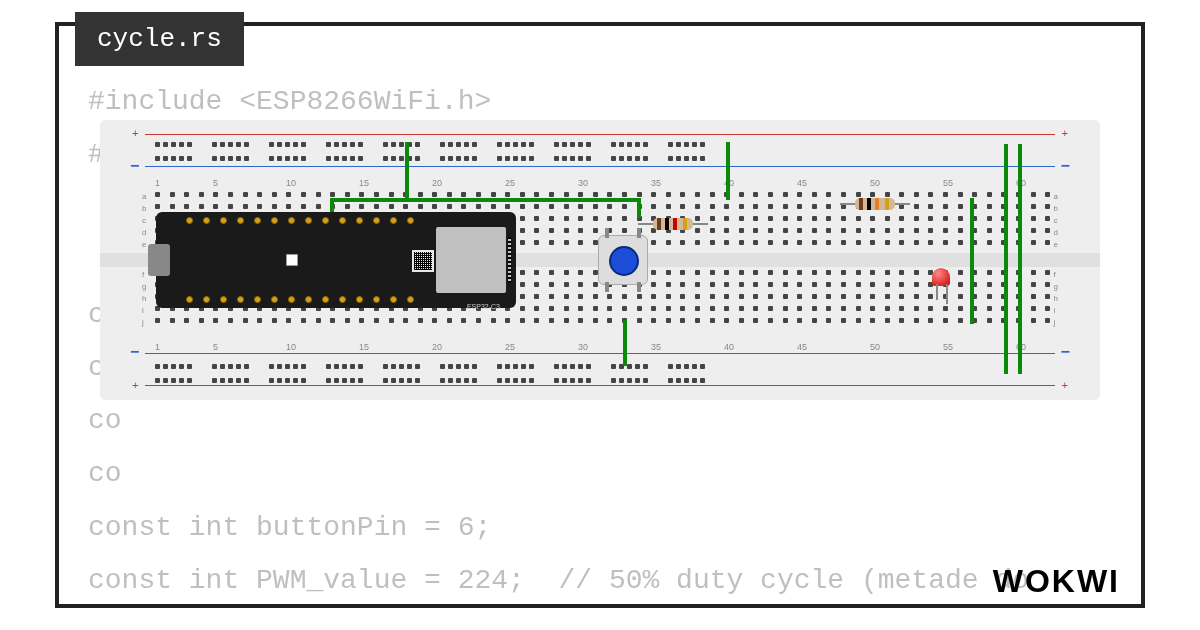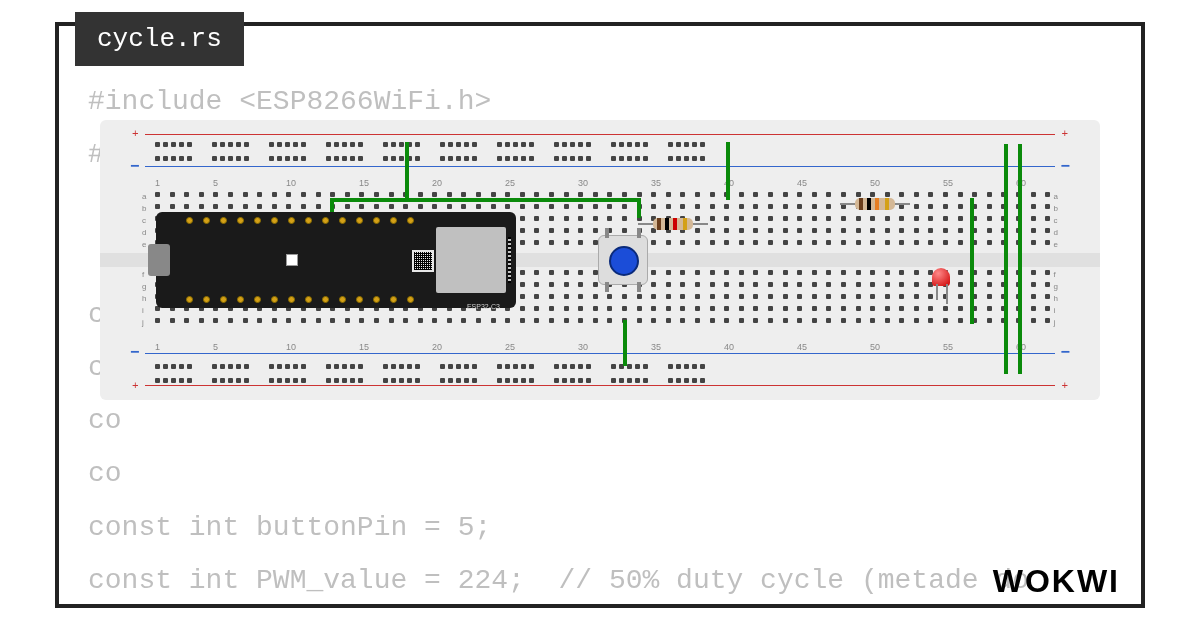--- a/index.html
+++ b/index.html
@@ -286,21 +286,21 @@
 </div>
 
 <div class="code"><span>#include &lt;ESP8266WiFi.h&gt;</span>
 <span>#i</span>
 
 
 <span>co</span>
 <span>co</span>
 <span>co</span>
 <span>co</span>
-<span>const int buttonPin = 5;</span>
+<span>const int buttonPin = 6;</span>
 <span>const int PWM_value = 224;  // 50% duty cycle (metade do</span></div>
 
 <div class="breadboard-container">
   <div class="breadboard">
     <div class="rail-line rail-top-red"></div>
     <div class="rail-line rail-top-blue"></div>
     <div class="rail-line rail-bot-blue"></div>
     <div class="rail-line rail-bot-red"></div>
 
     <span class="plus" style="top:8px;left:32px">+</span>

